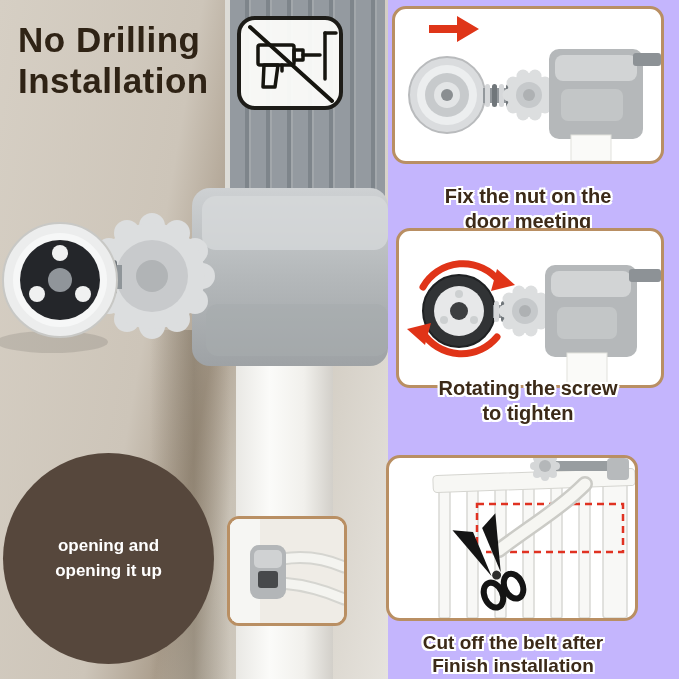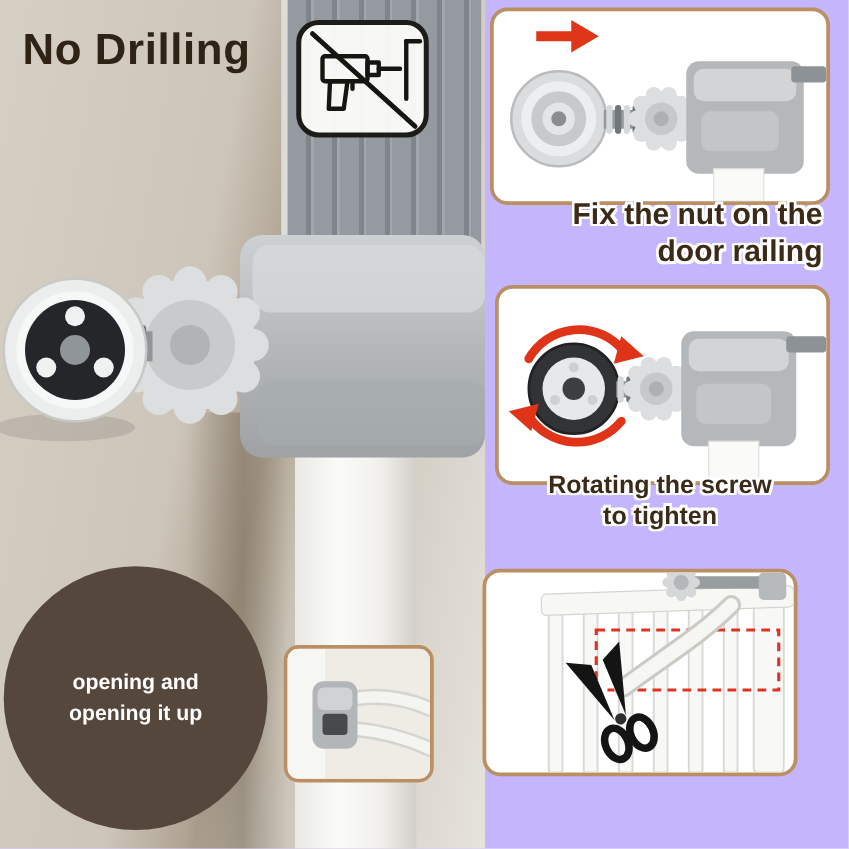--- a/index.html
+++ b/index.html
@@ -29,21 +29,21 @@
   
   .panel { position:absolute; background:#ffffff; border:3px solid #b98f63; border-radius:14px; overflow:hidden; }
   .p1 { left:392px; top:6px;   width:272px; height:158px; }
   .p2 { left:396px; top:228px; width:268px; height:160px; }
   .p3 { left:386px; top:455px; width:252px; height:166px; }
   .pd { left:227px; top:516px; width:120px; height:110px; border-radius:12px; }
 
   .caption { position:absolute; text-align:center; font-weight:bold; color:#3c2a18;
            text-shadow:-2px -2px 0 #fff, 2px -2px 0 #fff, -2px 2px 0 #fff, 2px 2px 0 #fff,
                        -2px 0 0 #fff, 2px 0 0 #fff, 0 -2px 0 #fff, 0 2px 0 #fff; }
-  .c1 { left:398px; top:157px; width:260px; font-size:24px; line-height:1.25;text-align:right; }
+  .c1 { left:398px; top:184px; width:260px; font-size:20px; line-height:1.25; }
   .c2 { left:398px; top:376px; width:260px; font-size:20px; line-height:1.25; }
   .c3 { left:388px; top:631px; width:250px; font-size:19px; line-height:1.22; }
 
   
   .badge { position:absolute; left:3px; top:453px; width:211px; height:211px; border-radius:50%;
            background:#56473c; color:#ffffff; display:flex; flex-direction:column;
            align-items:center; justify-content:center; text-align:center;
            font-weight:bold; font-size:17px; line-height:1.42; }
 </style>
 </head>
@@ -103,20 +103,21 @@
         <circle cx="60" cy="69" r="8" fill="#f0f1f1"></circle>
         <circle cx="37" cy="110" r="8" fill="#f0f1f1"></circle>
         <circle cx="83" cy="110" r="8" fill="#f0f1f1"></circle>
         <circle cx="60" cy="96" r="12" fill="#90959a"></circle>
       </g>
     </svg>
   </div>
 
   <div class="title">
     <div>No Drilling</div>
+    <div>Installation</div>
   </div>
 
   <div class="ndicon">
     <svg width="96" height="84" viewBox="0 0 96 84">
       <g fill="none" stroke="#16150f" stroke-width="3.5" stroke-linejoin="round" stroke-linecap="round">
         <rect x="16" y="24" width="36" height="20" rx="2"></rect>
         <rect x="52" y="29" width="9" height="10"></rect>
         <line x1="61" y1="34" x2="78" y2="34"></line>
         <polygon points="22,44 36,44 33,66 21,66"></polygon>
         <line x1="40" y1="44" x2="40" y2="50"></line>
@@ -165,21 +166,21 @@
         <rect x="154" y="40" width="94" height="90" rx="10" fill="#b5b8ba"></rect>
         <rect x="160" y="46" width="82" height="26" rx="8" fill="#d2d4d5"></rect>
         <rect x="166" y="80" width="62" height="32" rx="7" fill="#c3c6c7"></rect>
         <rect x="238" y="44" width="28" height="13" rx="3" fill="#8d9296"></rect>
         <rect x="176" y="126" width="40" height="26" fill="#fafaf8" stroke="#e1e1dc"></rect>
       </g>
     </svg>
   </div>
   <div class="caption c1">
     <span>Fix the nut on the</span><br>
-    <span>door railing</span>
+    <span>door meeting</span>
   </div>
 
   <div class="panel p2">
     <svg width="262" height="154" viewBox="0 0 262 154">
       <g>
         <circle cx="60" cy="80" r="36" fill="#313335" stroke="#1f2123" stroke-width="2"></circle>
         <circle cx="60" cy="80" r="25" fill="#e7e8e9"></circle>
         <circle cx="60" cy="80" r="9" fill="#3c3e40"></circle>
         <circle cx="60" cy="63" r="4" fill="#cdd0d1"></circle>
         <circle cx="45" cy="89" r="4" fill="#cdd0d1"></circle>
@@ -261,20 +262,24 @@
       </g>
       <g transform="translate(108,118) rotate(-24)">
         <polygon points="-5,-2 -22,-60 -4,-50" fill="#141414"></polygon>
         <polygon points="5,-2 24,-58 6,-50" fill="#141414"></polygon>
         <circle cx="0" cy="-1" r="4.5" fill="#2e2e2e"></circle>
         <ellipse cx="-11" cy="16" rx="9" ry="13" fill="none" stroke="#141414" stroke-width="6"></ellipse>
         <ellipse cx="11" cy="16" rx="9" ry="13" fill="none" stroke="#141414" stroke-width="6"></ellipse>
       </g>
     </svg>
   </div>
+  <div class="caption c3">
+    <span>Cut off the belt after</span><br>
+    <span>Finish installation</span>
+  </div>
 
   <div class="panel pd">
     <svg width="114" height="104" viewBox="0 0 114 104">
       <rect x="0" y="0" width="114" height="104" fill="#efece6"></rect>
       <rect x="0" y="0" width="30" height="104" fill="#f6f6f3"></rect>
       <g fill="none" stroke-linecap="round">
         <path d="M 52 40 C 75 36 96 40 114 48" stroke="#d5d5d0" stroke-width="13"></path>
         <path d="M 52 40 C 75 36 96 40 114 48" stroke="#f4f4f0" stroke-width="9"></path>
         <path d="M 52 64 C 75 66 96 72 114 80" stroke="#d5d5d0" stroke-width="13"></path>
         <path d="M 52 64 C 75 66 96 72 114 80" stroke="#f4f4f0" stroke-width="9"></path>

